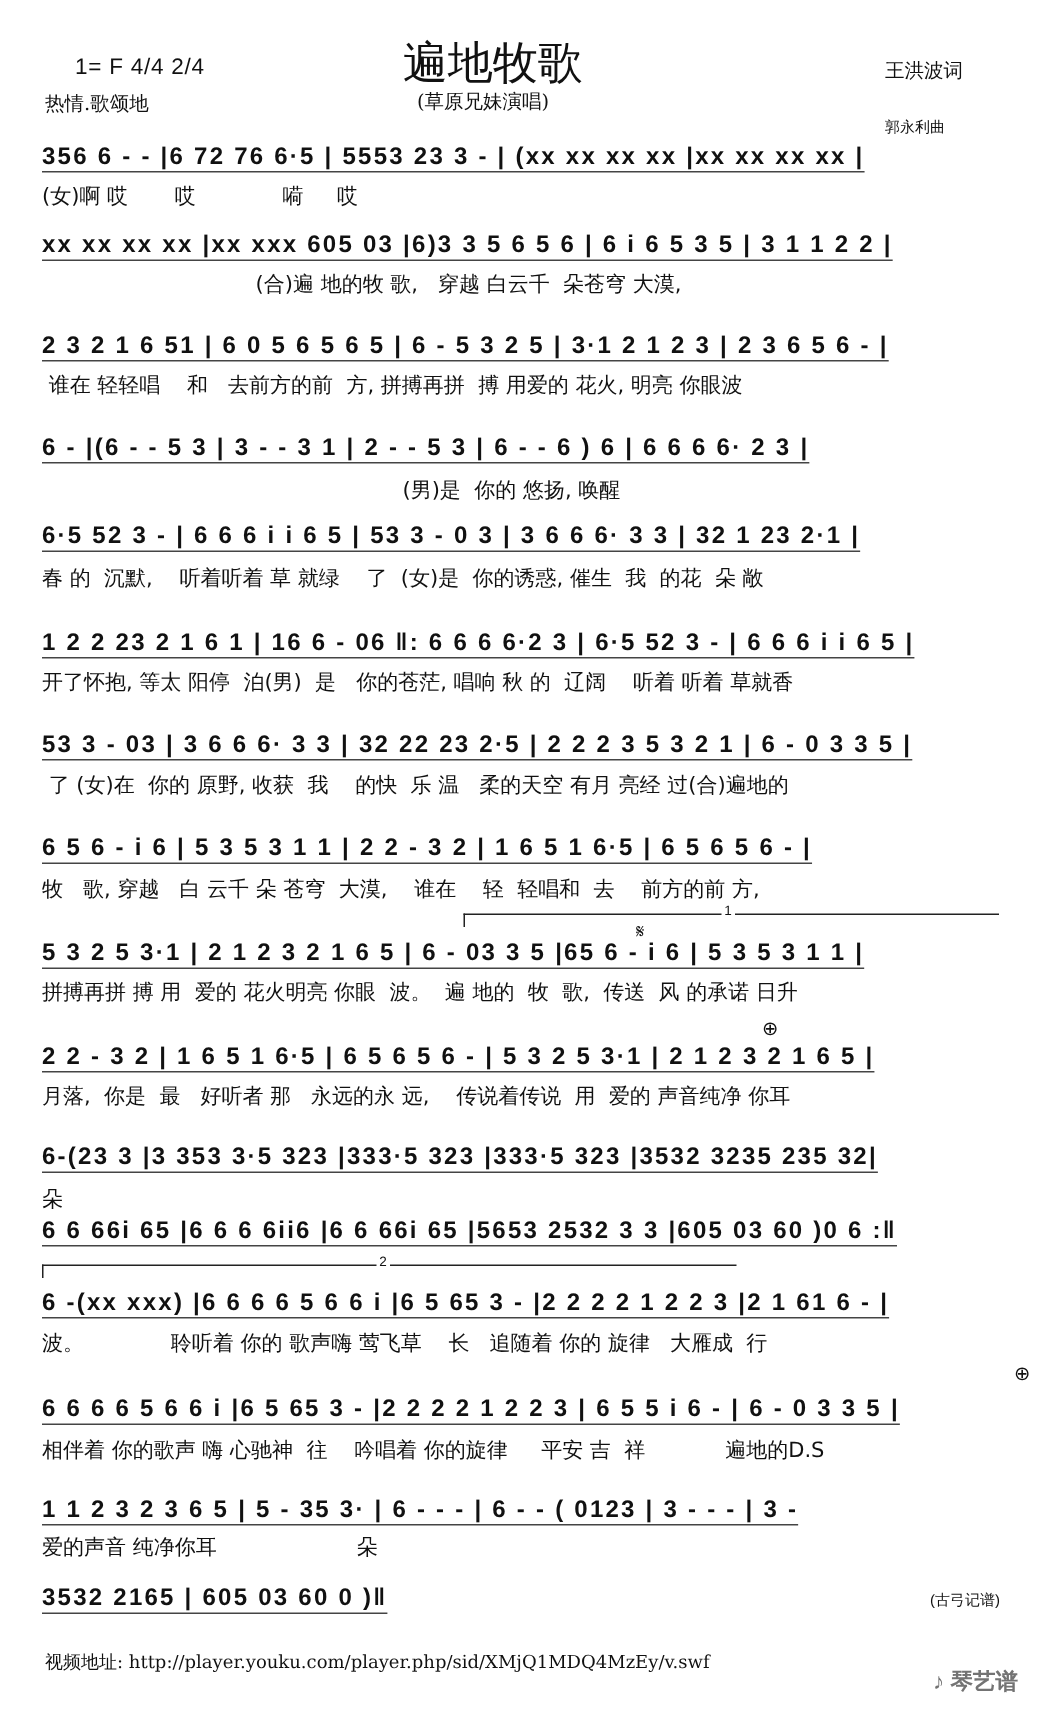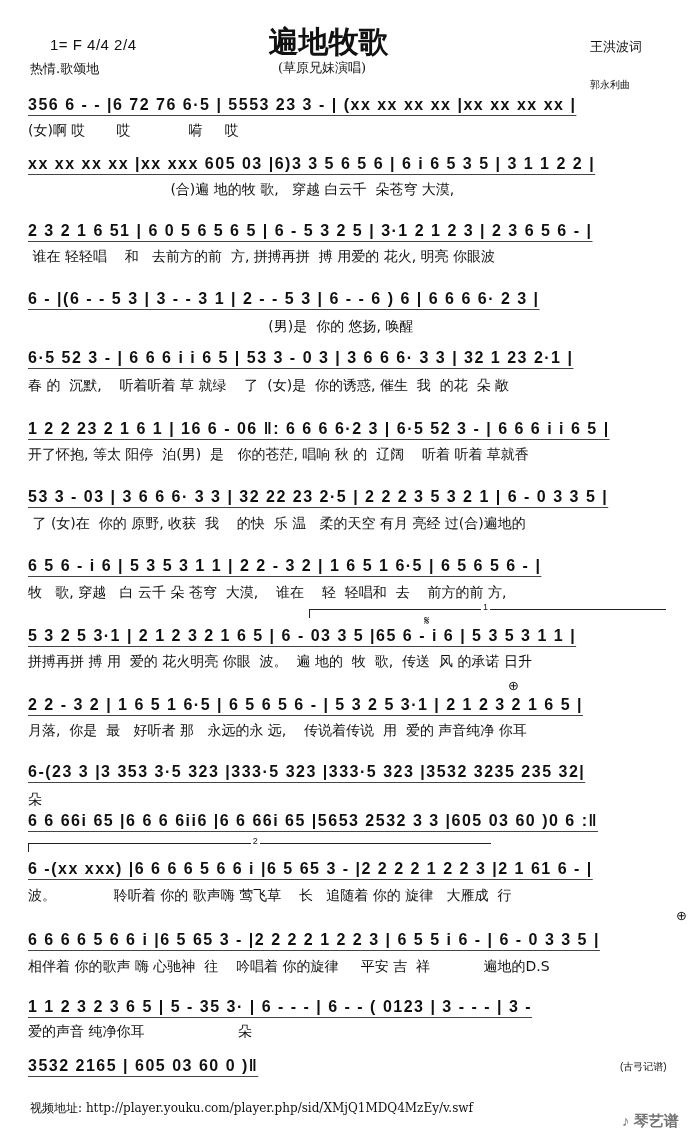--- a/index.html
+++ b/index.html
@@ -2,21 +2,21 @@
 <html><head>
 <meta charset="utf-8">
 <style>
   html, body { margin: 0; padding: 0; background: #ffffff; }
   body {
     width: 697px; height: 1140px; position: relative; overflow: hidden;
     font-family: "Liberation Sans", "DejaVu Sans", sans-serif; color: #111;
   }
   .abs { position: absolute; }
   .key { left: 50px; top: 36px; font-size: 15px; letter-spacing: 0.5px; }
-  .title { left: 0; width: 657px; top: 22px; text-align: center; font-size: 30px; font-family: "DejaVu Serif", serif; font-weight: bold; }
+  .title { left: 0; width: 657px; top: 22px; text-align: center; font-size: 30px; font-family: "DejaVu Serif", serif; }
   .subtitle { left: 0; width: 644px; top: 59px; text-align: center; font-size: 13px; font-family: "DejaVu Serif", serif; }
   .mood { left: 30px; top: 60px; font-size: 13px; font-family: "DejaVu Serif", serif; }
   .lyricist { left: 590px; top: 38px; font-size: 13px; font-family: "DejaVu Serif", serif; }
   .composer { left: 590px; top: 62px; font-size: 10px; font-family: Liberation Serif, serif; margin-top: 16px; }
 
   .notes {
     position: absolute; left: 28px; width: 660px;
     font-size: 16px; font-weight: bold; letter-spacing: 1.5px;
     white-space: pre; font-family: "Liberation Sans", "DejaVu Sans", sans-serif;
     text-decoration: underline; text-decoration-thickness: 1px; text-underline-offset: 5px;

